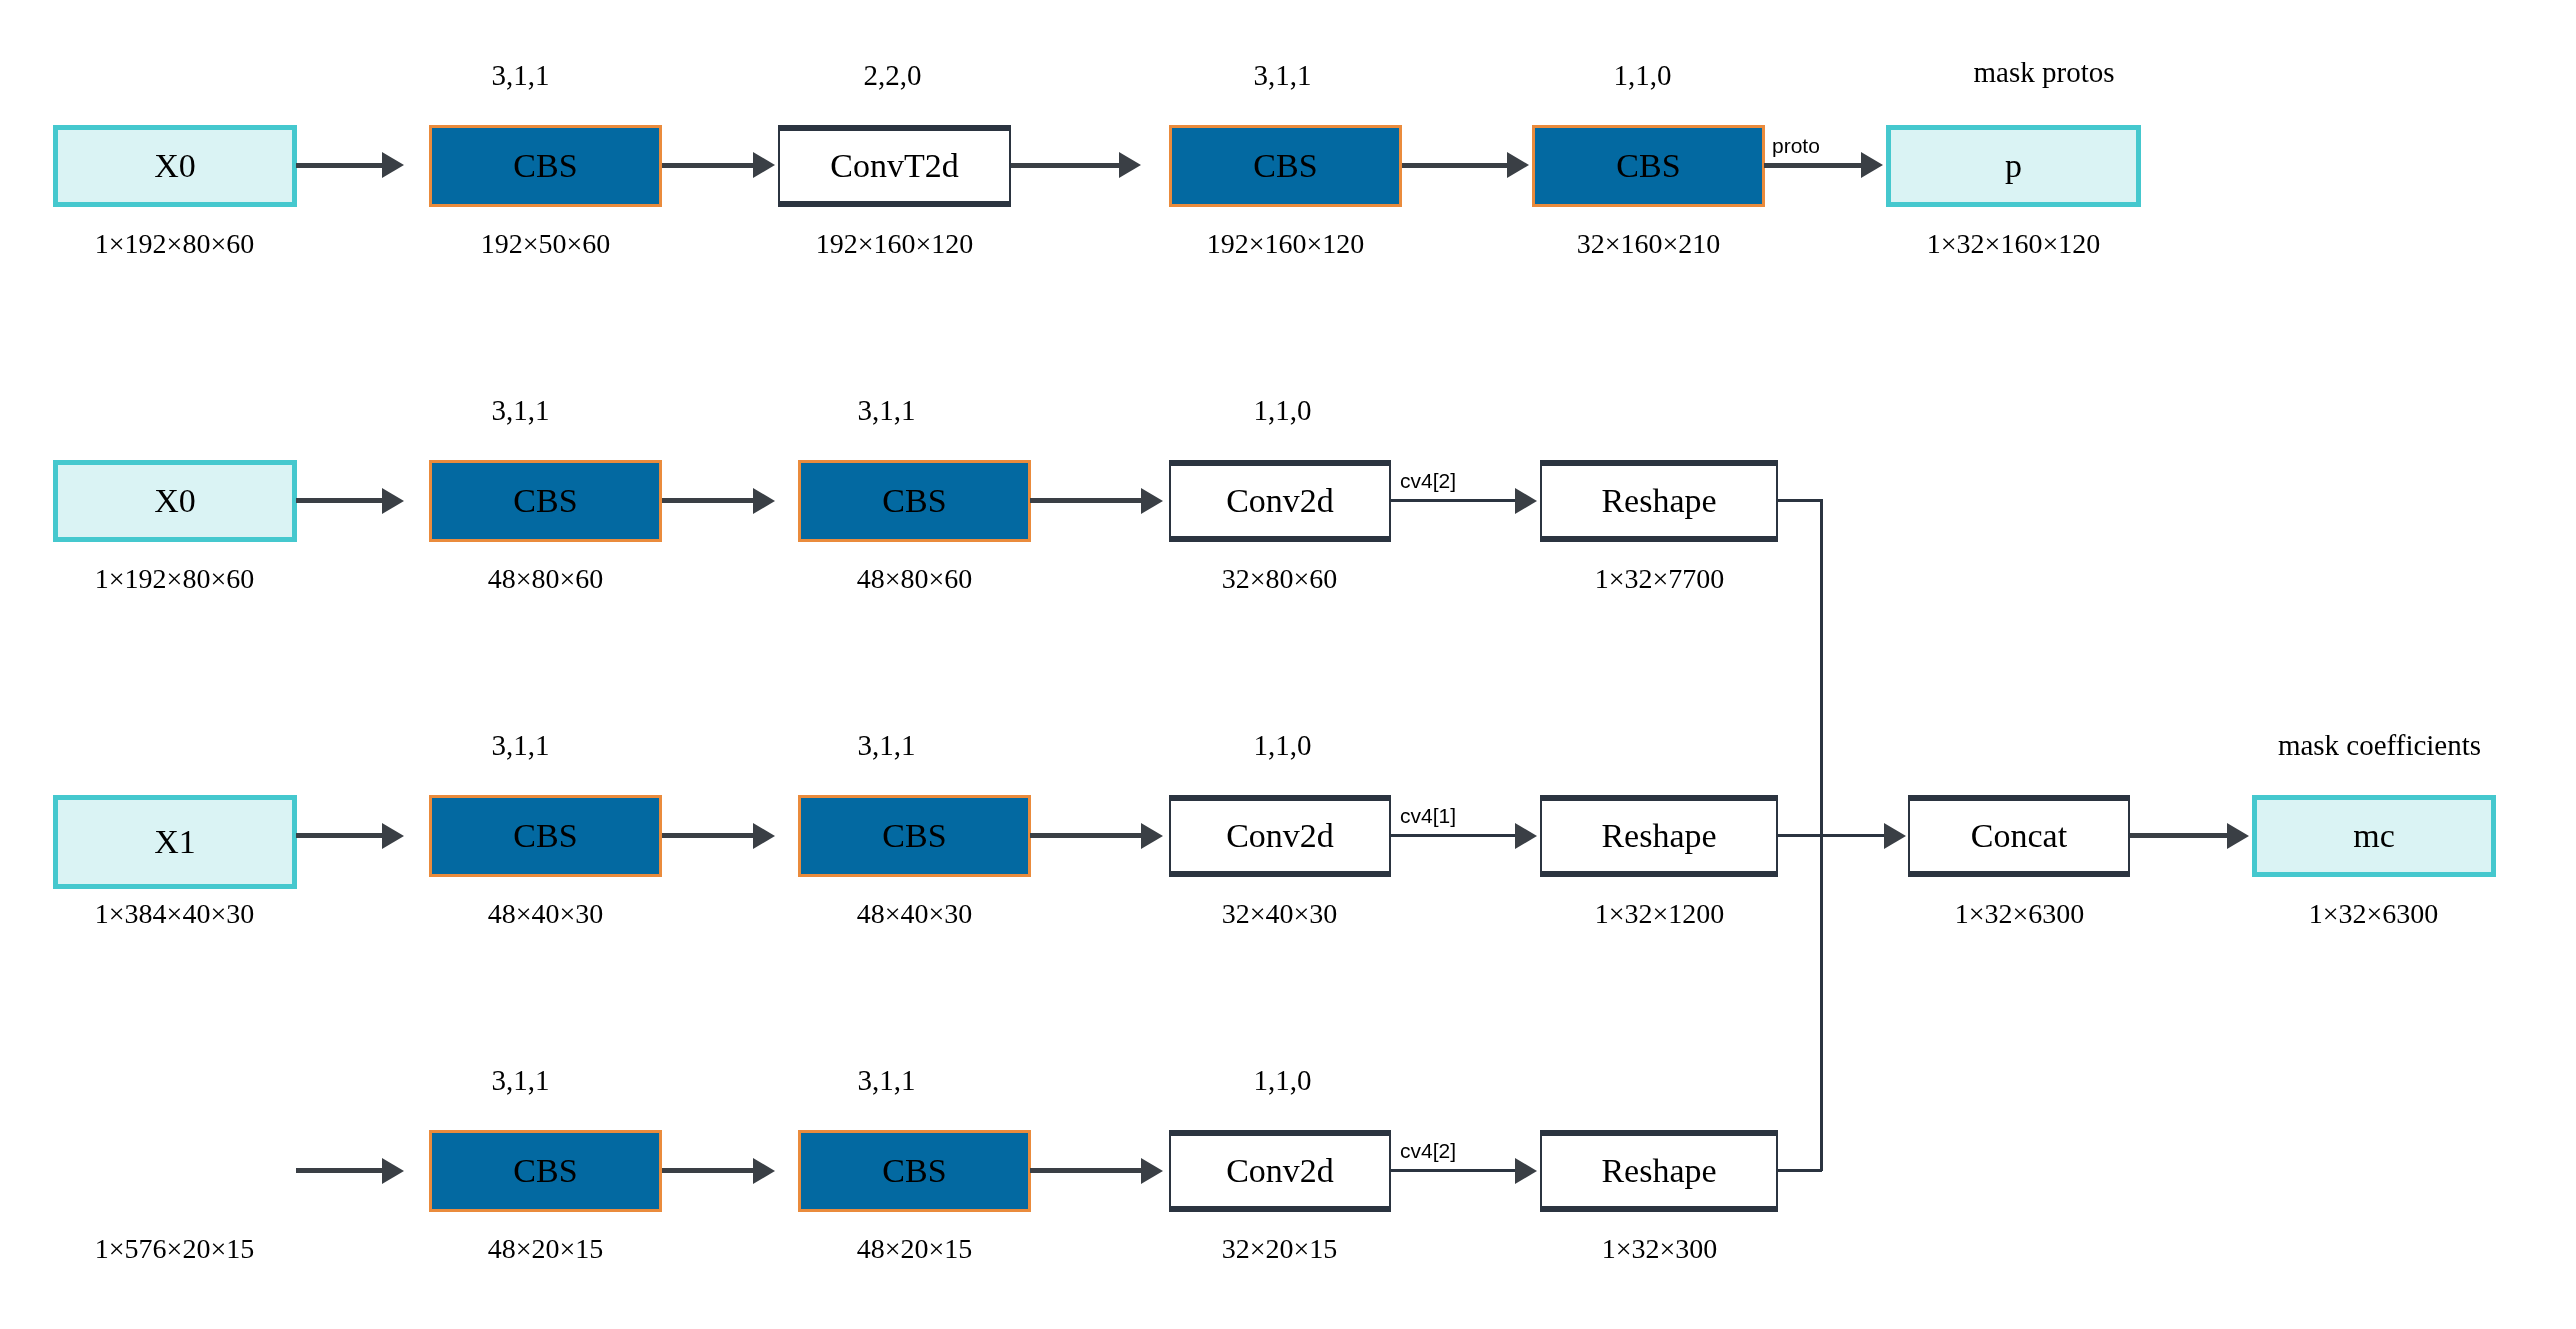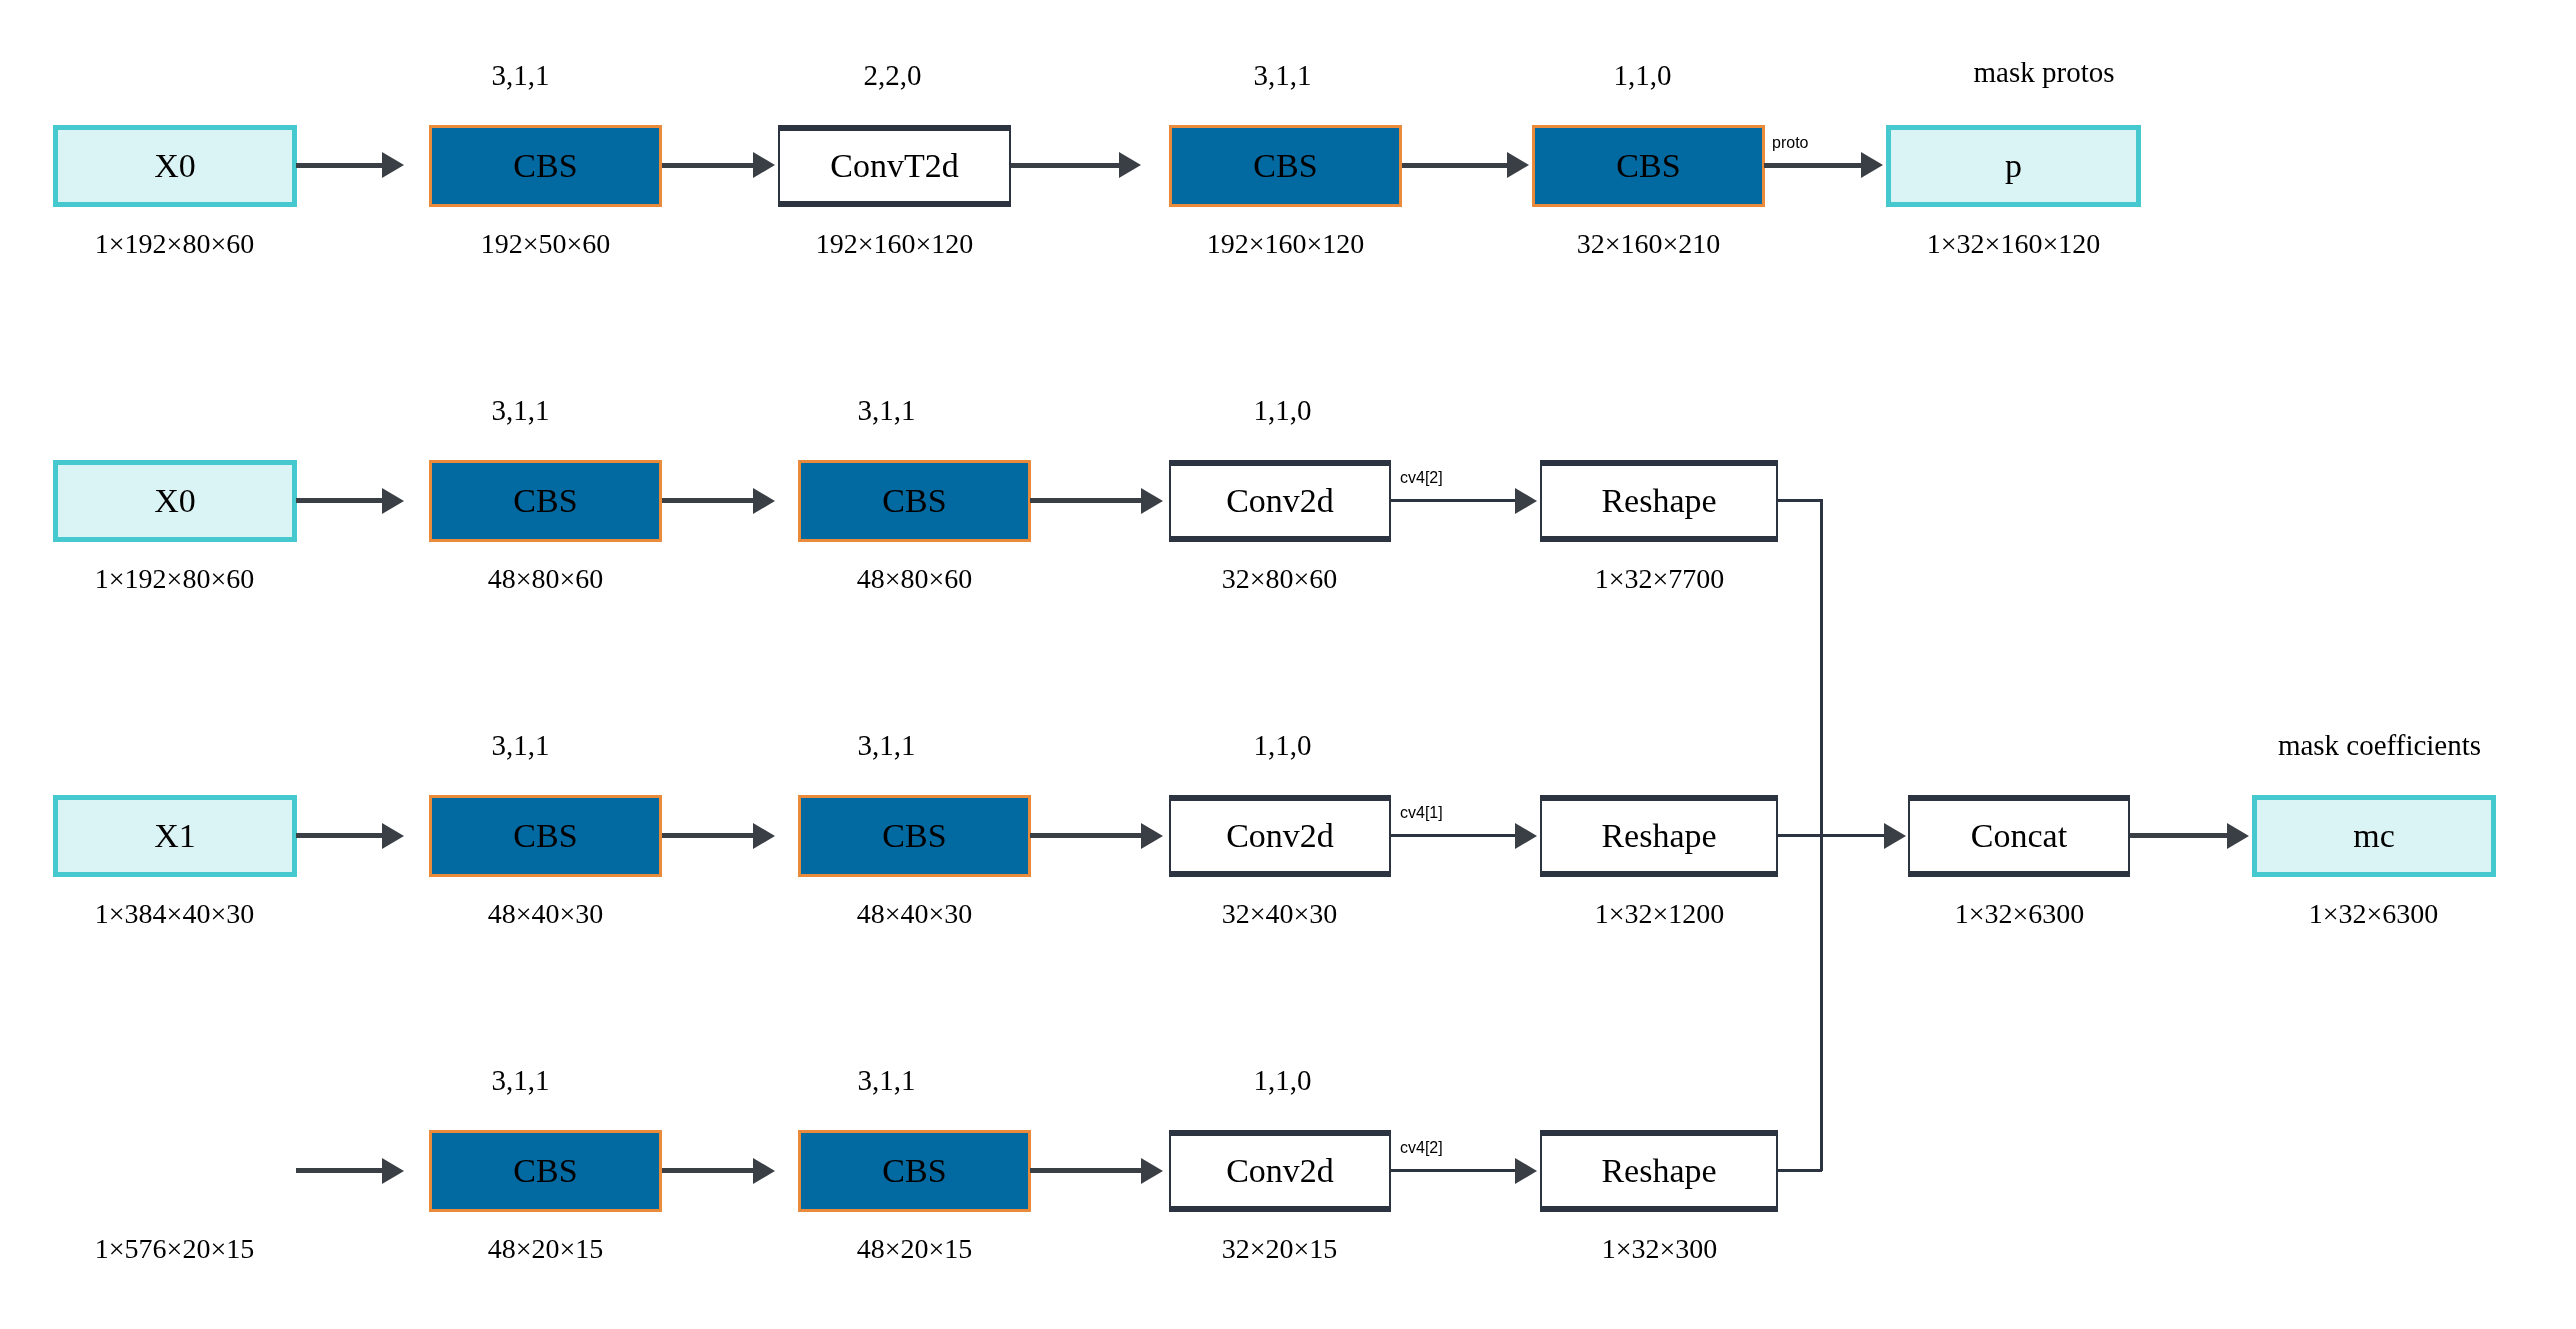--- a/index.html
+++ b/index.html
@@ -17,21 +17,21 @@
   
   .n-op{background:#ffffff;border:2.8px solid #2b3440;border-top-width:6.1px;border-bottom-width:6.1px;}
 
   
   .shape{position:absolute;font-family:"Liberation Serif", serif;font-size:28px;color:#000;white-space:nowrap;text-align:center;line-height:1;}
   
   .params{position:absolute;font-family:"Liberation Serif", serif;font-size:29px;color:#000;white-space:nowrap;text-align:center;line-height:1;}
   
   .outtitle{position:absolute;font-family:"Liberation Serif", serif;font-size:29px;color:#000;white-space:nowrap;text-align:center;line-height:1;}
   
-  .edgelabel{position:absolute;font-family:"Liberation Sans", sans-serif;font-size:16px;color:#000;white-space:nowrap;line-height:1;}
+  .edgelabel{position:absolute;font-family:"Liberation Sans", sans-serif;font-size:21px;color:#000;white-space:nowrap;line-height:1;}
 
   
   .hline{position:absolute;height:5px;background:#3a3f45;}
   .vline{position:absolute;width:2.8px;background:#2b3440;}
   .hthin{position:absolute;height:2.8px;background:#2b3440;}
   .arrowhead{position:absolute;width:0;height:0;border-top:13.3px solid transparent;border-bottom:13.3px solid transparent;border-left:22px solid #3a3f45;}
 </style>
 </head>
 <body>
 
@@ -122,21 +122,21 @@
   <div class="shape" style="left:407px;top:565px;width:277px;">48×80×60</div>
   <div class="shape" style="left:776px;top:565px;width:277px;">48×80×60</div>
   <div class="shape" style="left:1141px;top:565px;width:277px;">32×80×60</div>
   <div class="shape" style="left:1521px;top:565px;width:277px;">1×32×7700</div>
 
   <div class="params" style="left:404px;top:731px;width:233px;">3,1,1</div>
   <div class="params" style="left:770px;top:731px;width:233px;">3,1,1</div>
   <div class="params" style="left:1166px;top:731px;width:233px;">1,1,0</div>
   <div class="outtitle" style="left:2191px;top:731px;width:377px;">mask coefficients</div>
 
-  <div class="node n-tensor" style="left:53px;top:795px;width:244px;height:82px;">
+  <div class="node n-tensor" style="left:53px;top:795px;width:244px;height:94px;">
     <span class="node-label">X1</span>
   </div>
   <div class="hline" style="left:296px;top:833px;width:86px;"></div>
   <div class="arrowhead" style="left:382px;top:823px;"></div>
 
   <div class="node n-cbs" style="left:429px;top:795px;width:233px;height:82px;">
     <span class="node-label">CBS</span>
   </div>
   <div class="hline" style="left:662px;top:833px;width:91px;"></div>
   <div class="arrowhead" style="left:753px;top:823px;"></div>

